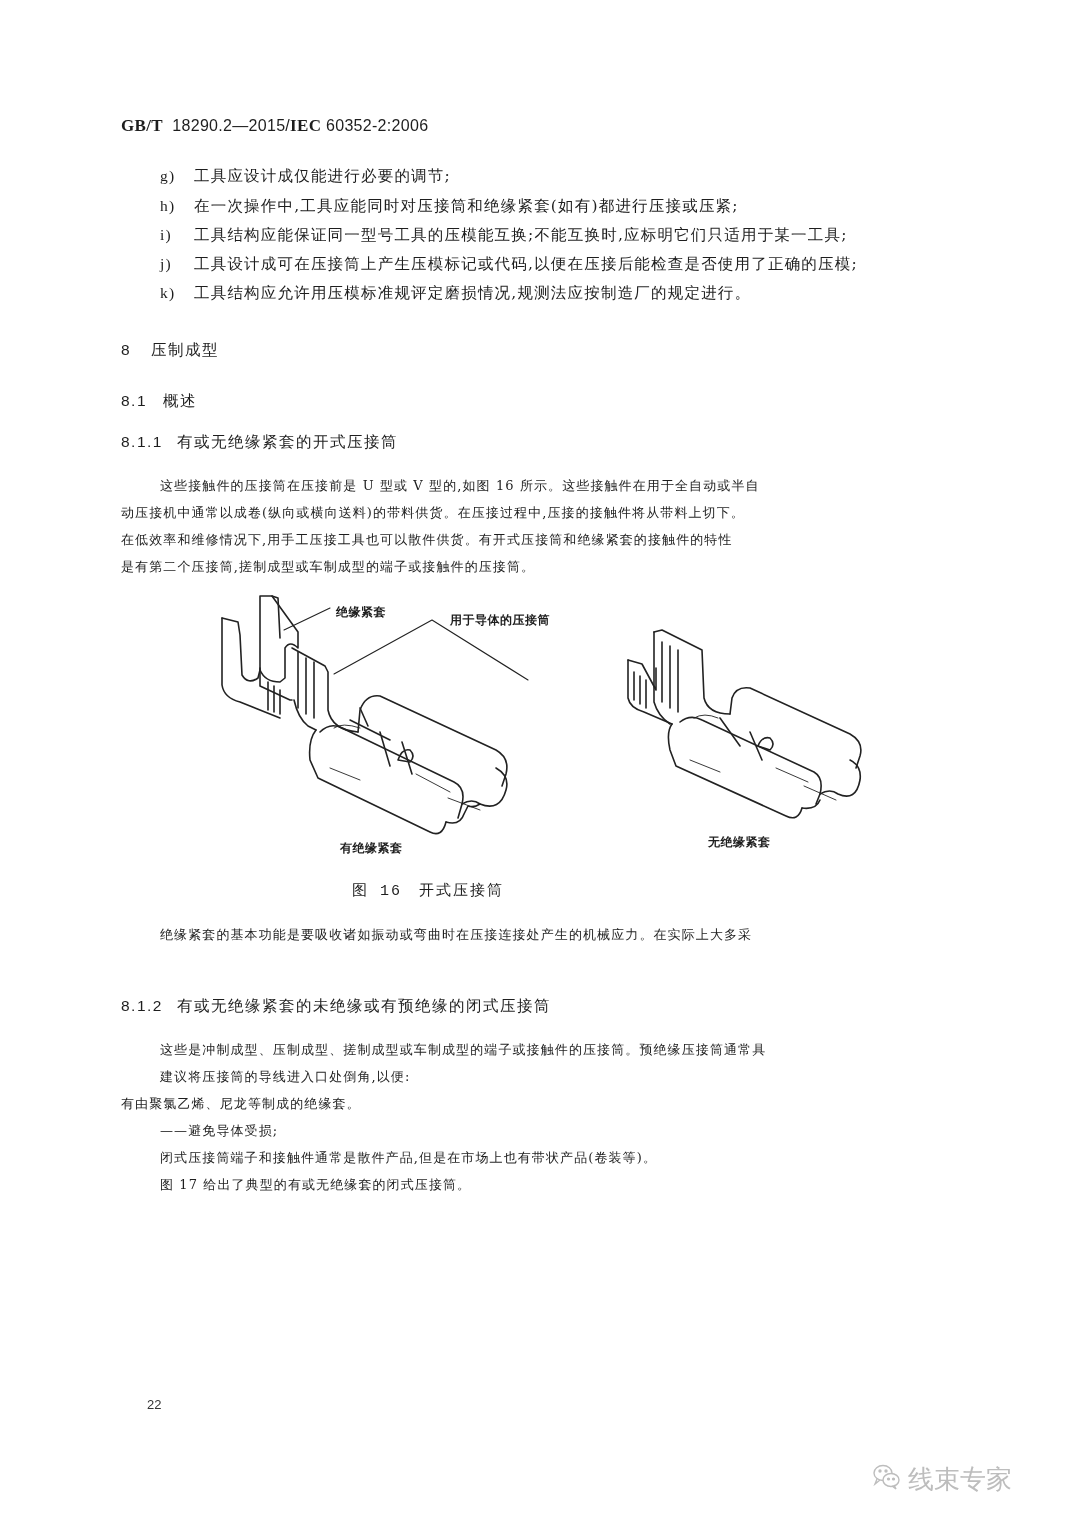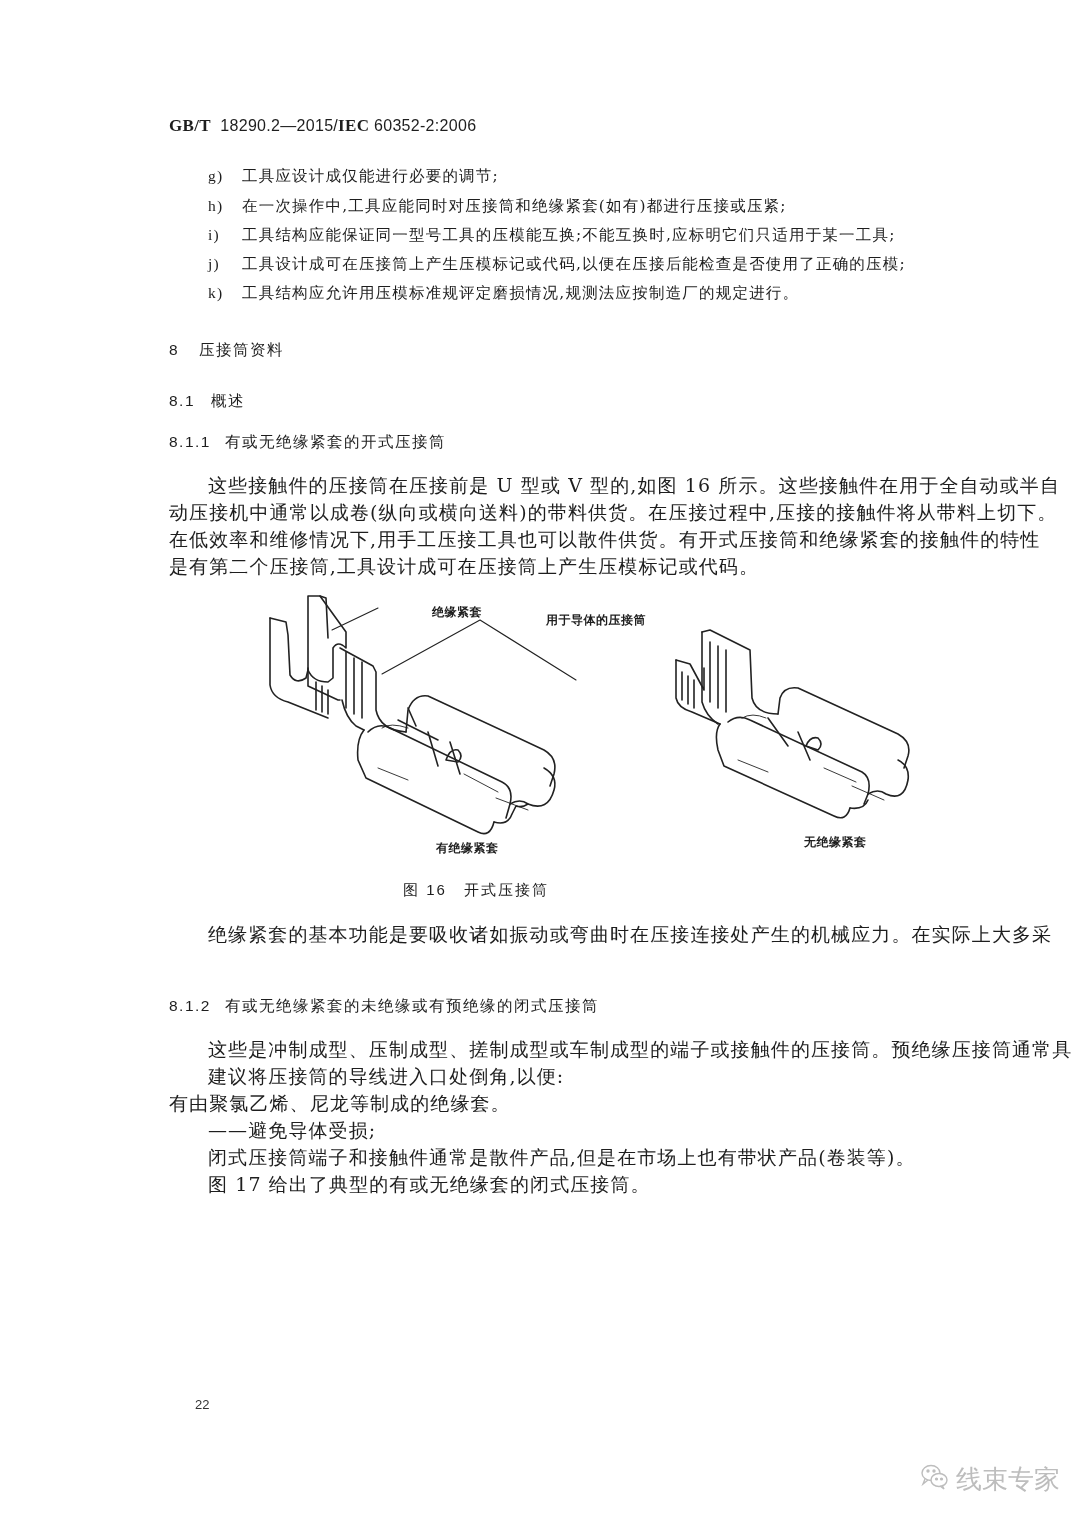--- a/index.html
+++ b/index.html
@@ -1,44 +1,44 @@
 <!DOCTYPE html>
 <html><head>
   <meta charset="utf-8">
   <style>
     html, body { margin: 0; padding: 0; background: #ffffff; }
     body {
       width: 1080px; height: 1527px; position: relative; overflow: hidden;
       font-family: "DejaVu Serif", "Liberation Serif", serif;
       color: #1e1e1e;
     }
-    .abs { position: absolute; margin-left: 48px; }
+    .abs { position: absolute; }
     .std-header {
       left: 121px; top: 116px; font-size: 16px; letter-spacing: 0.3px;
       font-family: "Liberation Sans", "DejaVu Sans", sans-serif;
     }
     .std-header .gbt { font-family: "Liberation Serif", serif; font-weight: bold; font-size: 17px; }
     .std-header .iec { font-family: "Liberation Serif", serif; font-weight: bold; font-size: 17px; }
     .list-item { left: 160px; font-size: 15.5px; letter-spacing: 1.2px; white-space: nowrap; }
     .list-item .marker { display: inline-block; width: 34px; font-family: "Liberation Serif", serif; }
     .heading {
       left: 121px; font-size: 15.5px; letter-spacing: 1.5px; white-space: nowrap;
       font-family: "DejaVu Sans", "Liberation Sans", sans-serif;
     }
     .heading .num { display: inline-block; font-family: "Liberation Sans", sans-serif; }
     .para {
-      left: 121px; width: 850px; font-size: 19px; line-height: 27px;
+      left: 121px; width: 850px; font-size: 13px; line-height: 27px;
       letter-spacing: 1.1px; text-align: justify;
     }
     .para .line { display: block; white-space: nowrap; }
     .para .indent { padding-left: 39px; }
     .fig-label { font-size: 12px; font-weight: bold; letter-spacing: 0.5px; white-space: nowrap; }
     .fig-caption {
       left: 0; width: 856px; text-align: center; top: 881px;
-      font-family: Liberation Sans, sans-serif; font-size: 15px; letter-spacing: 2px;
+      font-family: Liberation Mono, monospace; font-size: 15px; letter-spacing: 2px;
     }
     .page-num { left: 147px; top: 1397px; font-size: 13px; font-family: Liberation Sans, sans-serif; color: #333; }
     .watermark {
       left: 872px; top: 1462px; display: flex; align-items: center; gap: 6px;
       color: #bdbdbd; font-family: "DejaVu Sans", sans-serif; font-size: 26px;
     }
   </style>
 </head>
 <body>
 
@@ -58,34 +58,34 @@
   <span class="marker">i)</span><span>工具结构应能保证同一型号工具的压模能互换;不能互换时,应标明它们只适用于某一工具;</span>
 </div>
 <div class="abs list-item" style="top:254px">
   <span class="marker">j)</span><span>工具设计成可在压接筒上产生压模标记或代码,以便在压接后能检查是否使用了正确的压模;</span>
 </div>
 <div class="abs list-item" style="top:283px">
   <span class="marker">k)</span><span>工具结构应允许用压模标准规评定磨损情况,规测法应按制造厂的规定进行。</span>
 </div>
 
 <div class="abs heading" style="top:340px">
-  <span class="num" style="width:30px">8</span><span>压接筒资料</span>
+  <span class="num" style="width:30px">8</span><span>压制成型</span>
 </div>
 <div class="abs heading" style="top:391px">
   <span class="num" style="width:42px">8.1</span><span>概述</span>
 </div>
 <div class="abs heading" style="top:432px">
   <span class="num" style="width:56px">8.1.1</span><span>有或无绝缘紧套的开式压接筒</span>
 </div>
 
 <div class="abs para" style="top:472px">
   <span class="line indent">这些接触件的压接筒在压接前是 U 型或 V 型的,如图 16 所示。这些接触件在用于全自动或半自</span>
   <span class="line">动压接机中通常以成卷(纵向或横向送料)的带料供货。在压接过程中,压接的接触件将从带料上切下。</span>
   <span class="line">在低效率和维修情况下,用手工压接工具也可以散件供货。有开式压接筒和绝缘紧套的接触件的特性</span>
-  <span class="line">是有第二个压接筒,工具设计成可在压接筒上产生压模标记或代码。</span>
+  <span class="line">是有第二个压接筒,搓制成型或车制成型的端子或接触件的压接筒。</span>
 </div>
 
 <div class="abs" style="left:210px; top:590px; width:660px; height:280px;">
   <svg width="660" height="280" viewBox="0 0 660 280" fill="none" stroke="#222" stroke-width="1.6" stroke-linejoin="round" stroke-linecap="round">
 
     <g>
 
       <path d="M12 28 L12 95 Q14 108 30 112 L70 128"></path>
       <path d="M12 28 L28 32 L30 45 L32 85 Q38 95 48 88 L50 80"></path>
       <path d="M50 6 L50 80 Q55 92 70 92 L75 88 L75 58 Q80 50 88 58 L88 42 L62 6 Z"></path>

